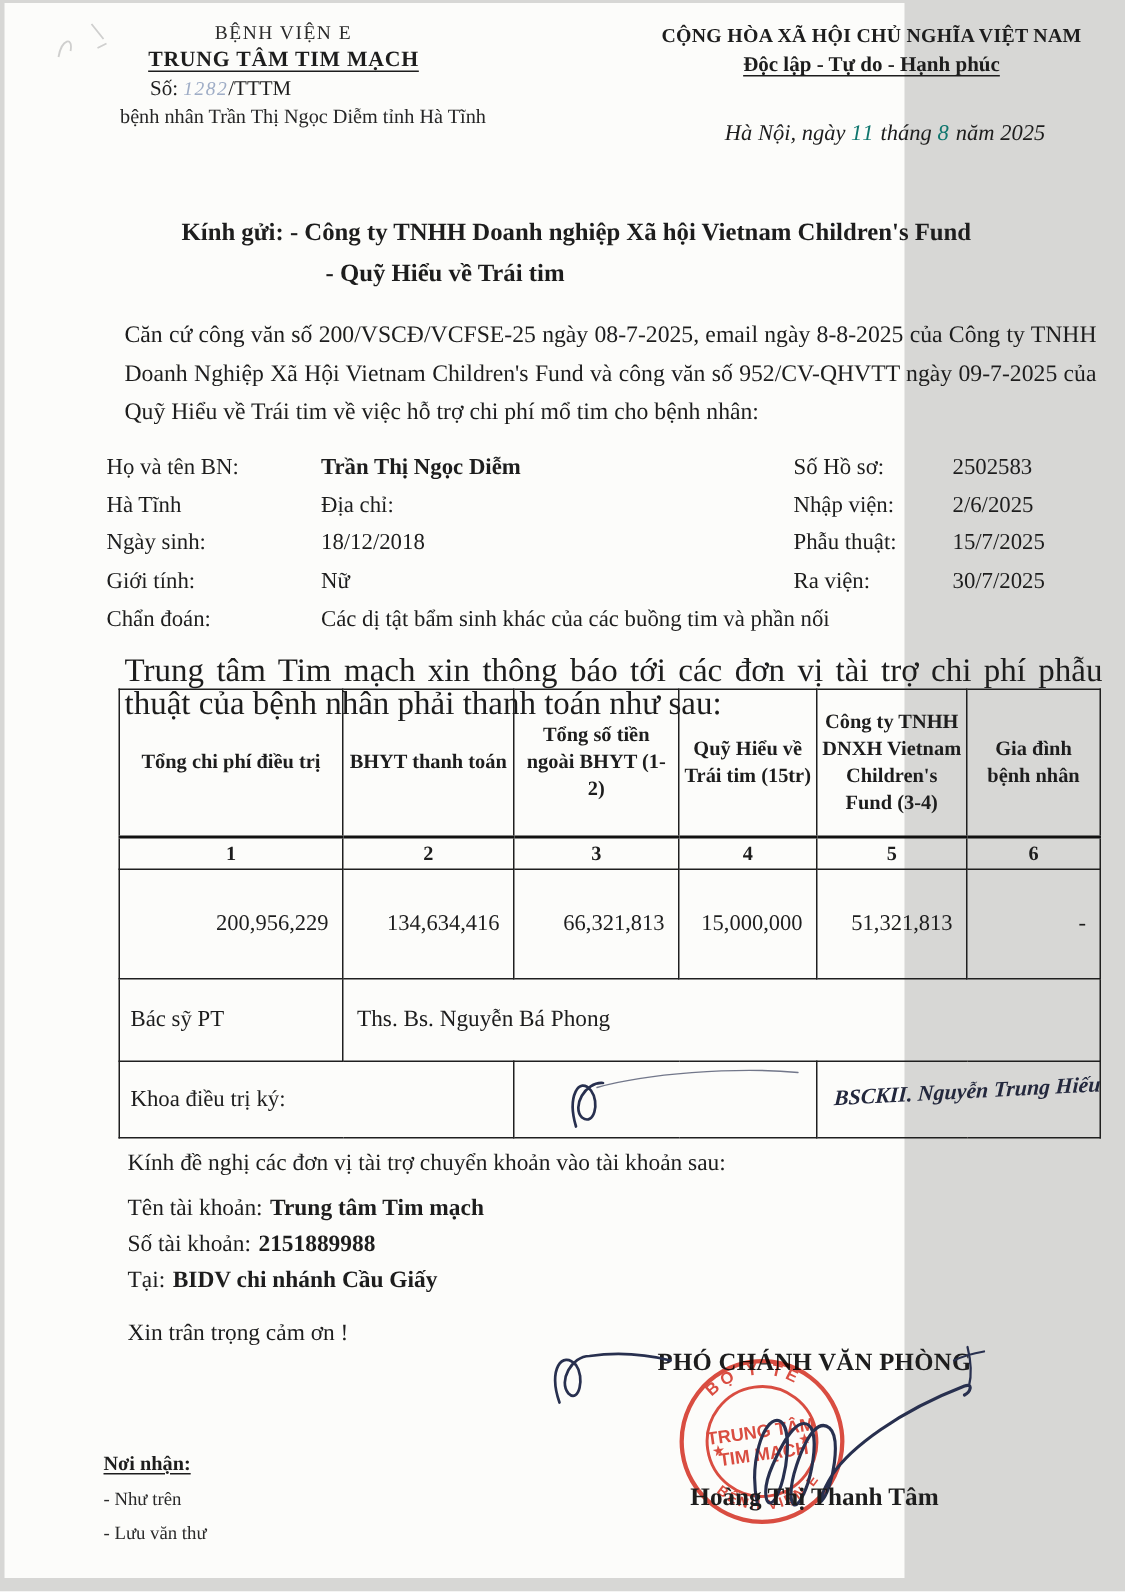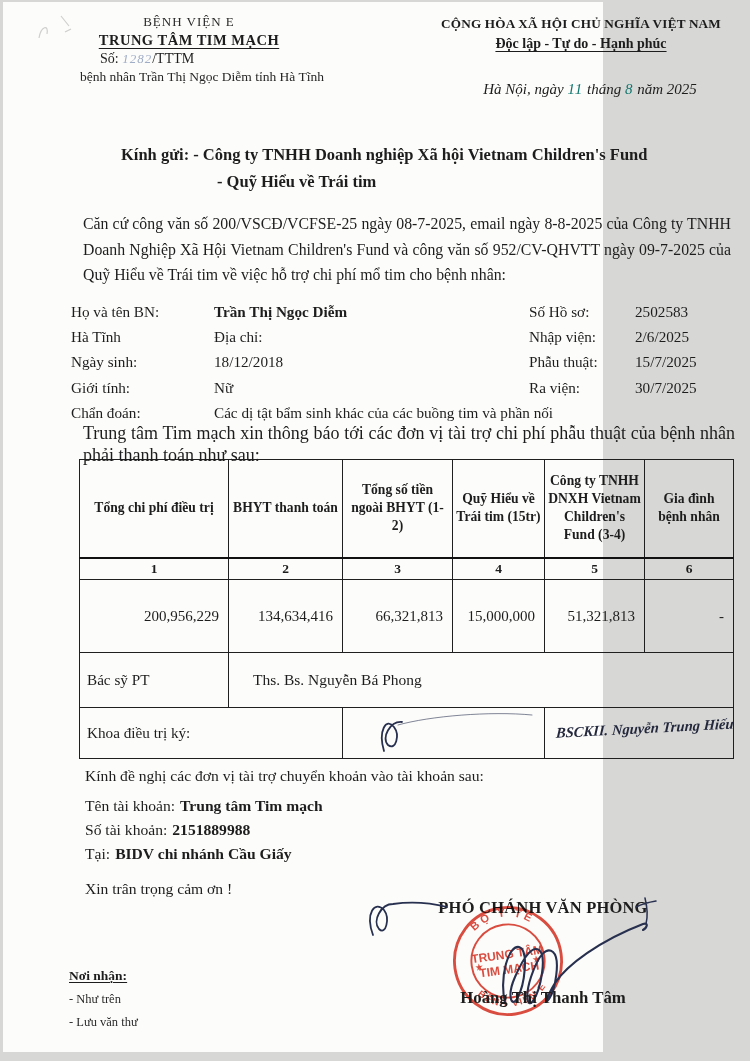--- a/index.html
+++ b/index.html
@@ -40,34 +40,34 @@
   
   .bodypar{left:80px;top:209px;width:648px;font-size:15.8px;line-height:25.5px;text-align:justify;}
 
   
   .patient{left:68px;top:297px;width:648px;font-size:15.2px;}
   .prow{display:grid;grid-template-columns:143px 315px 95px 1fr;line-height:25.2px;}
   .pval-b{font-weight:bold;}
   .pval2{padding-left:11px;}
   .pdiag{grid-column:2 / span 3;}
 
-  .notice{left:80px;top:420px;width:652px;font-size:18px;line-height:22px;text-align:justify;}
+  .notice{left:80px;top:434px;width:652px;font-size:22px;line-height:22px;text-align:justify;}
 
   
   table.cost{position:absolute;left:76px;top:457px;width:654px;border-collapse:collapse;table-layout:fixed;}
   table.cost td{border:1.4px solid #1f1f1f;vertical-align:middle;padding:0;}
   tr.hrow{height:98px;}
   tr.hrow td{font-weight:bold;font-size:13.6px;text-align:center;line-height:18px;padding:2px 3px;}
   tr.irow{height:22px;}
   tr.irow td{font-weight:bold;font-size:13.5px;text-align:center;border-top:2.6px solid #111;}
   tr.vrow{height:73px;}
   tr.vrow td{font-size:15px;text-align:right;padding-right:9px;}
   tr.srow{height:55px;}
   tr.srow td{font-size:15.2px;text-align:left;padding-left:7px;}
-  tr.srow td.sname{font-size:15.5px;padding-left:24px;}
+  tr.srow td.sname{font-size:15.5px;padding-left:9px;}
   tr.drow{height:51px;}
   tr.drow td{font-size:15.2px;text-align:left;padding-left:7px;}
   .dept-sig-cell{position:relative;}
   .dept-signer{font-style:italic;font-size:14.6px;font-weight:bold;color:#23283d;
     transform:rotate(-3deg) skewX(-6deg);transform-origin:left center;white-space:nowrap;padding-left:4px;}
 
   
   .transfer{left:82px;top:762px;font-size:15.6px;line-height:24px;}
   .transfer .lbl{margin-right:5px;}
   .transfer .bv{font-weight:bold;}

